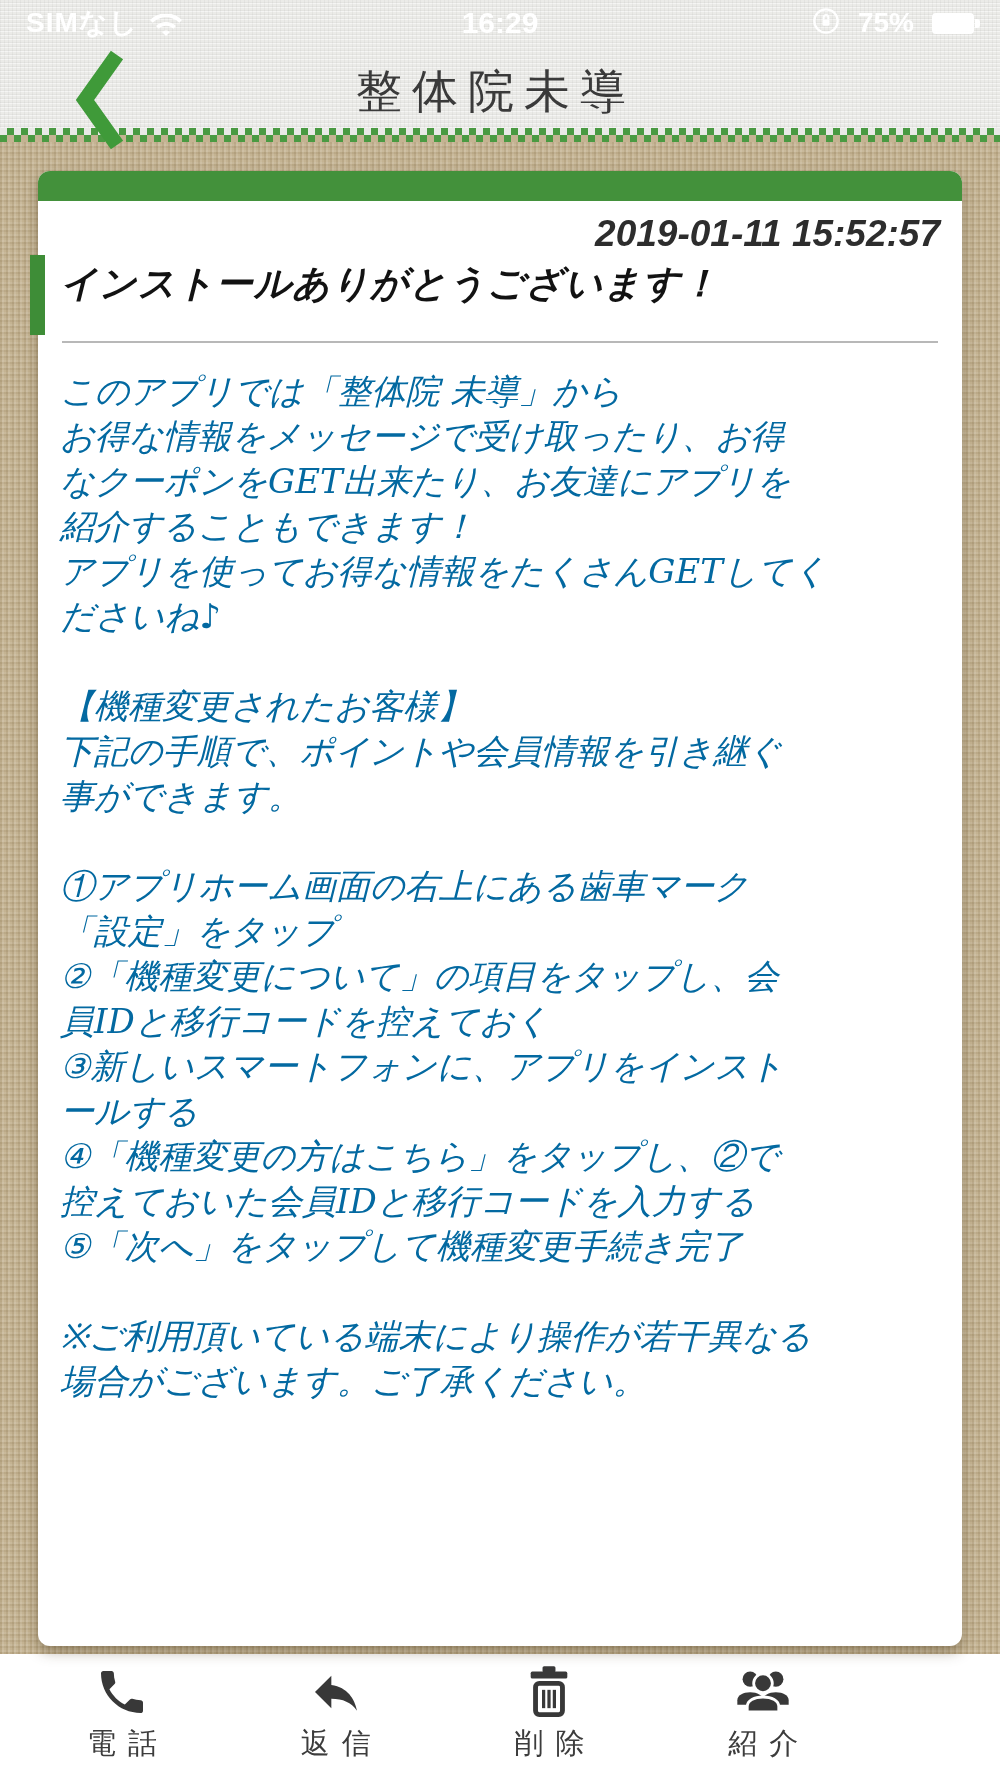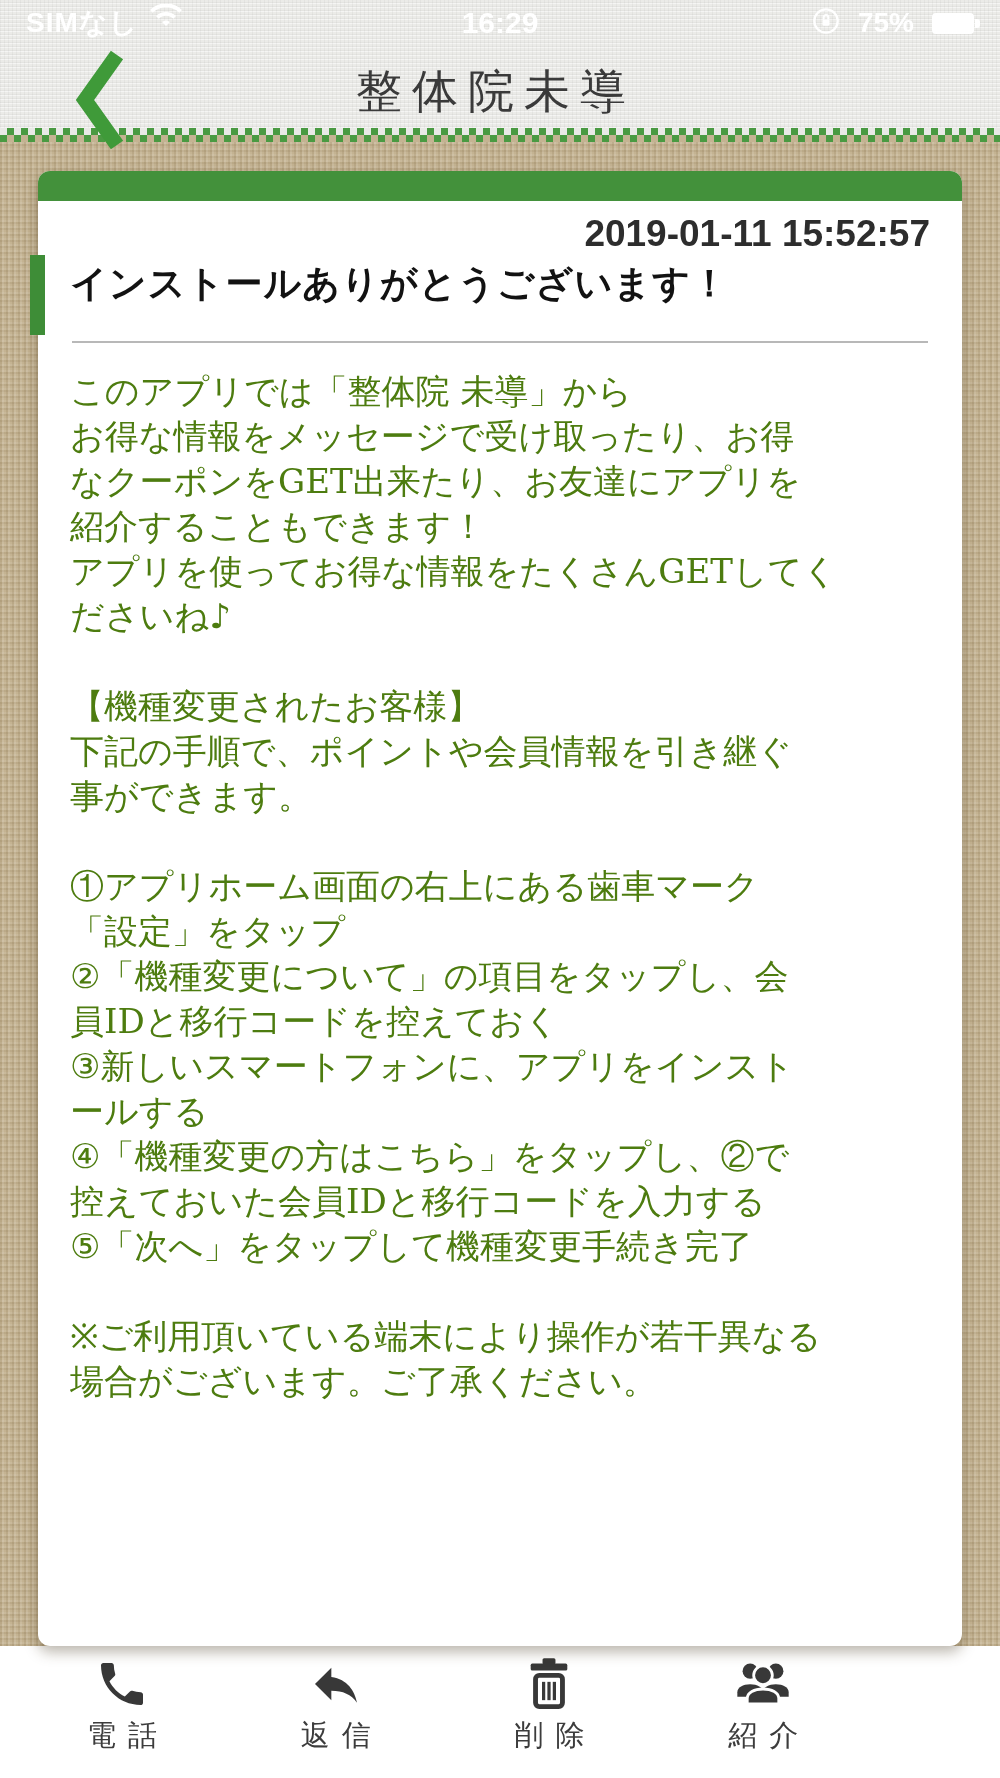--- a/index.html
+++ b/index.html
@@ -7,21 +7,21 @@
   .screen{width:1000px;height:1778px;display:flex;flex-direction:column;background:#c4b392;}
 
   
   .app-top{
     background-color:#ebebe8;
     background-image:
       repeating-linear-gradient(90deg, rgba(0,0,0,0.035) 0 1px, transparent 1px 4px),
       repeating-linear-gradient(0deg, rgba(255,255,255,0.5) 0 1px, rgba(0,0,0,0.03) 1px 2px, transparent 2px 4px);
   }
   .status-bar{height:46px;display:flex;align-items:center;position:relative;padding:0 26px;color:#fff;}
-  .sb-left{display:flex;align-items:flex-start;gap:12px;}
+  .sb-left{display:flex;align-items:flex-end;gap:12px;}
   .sb-carrier{font-size:28px;font-weight:700;letter-spacing:1px;}
   .sb-time{position:absolute;left:50%;top:50%;transform:translate(-50%,-50%);font-size:30px;font-weight:700;}
   .sb-right{margin-left:auto;display:flex;align-items:center;gap:18px;}
   .sb-batt-pct{font-size:28px;font-weight:600;}
   .battery{width:42px;height:21px;background:#fff;border-radius:4px;position:relative;}
   .battery::after{content:"";position:absolute;right:-6px;top:6px;width:5px;height:9px;background:#fff;border-radius:0 3px 3px 0;}
 
   .nav-bar{height:82px;position:relative;}
   .back-button{position:absolute;left:64px;top:2px;width:70px;height:104px;background:transparent;border:none;padding:0;cursor:pointer;z-index:5;}
   .nav-title{position:absolute;left:0;right:8px;top:50%;transform:translateY(-42%);text-align:center;
@@ -43,32 +43,32 @@
     background-image:
       repeating-linear-gradient(90deg, rgba(122,100,62,0.14) 0 2px, rgba(255,255,255,0.10) 2px 4px, transparent 4px 6px),
       repeating-linear-gradient(0deg, rgba(122,100,62,0.12) 0 2px, rgba(255,255,255,0.08) 2px 4px, transparent 4px 6px);
   }
   .card{
     position:relative;margin:29px 38px 0;height:1475px;background:#fff;border-radius:12px;
     box-shadow:0 6px 14px rgba(60,45,20,0.35);
   }
   .card-top-bar{height:30px;background:#43913b;border-radius:12px 12px 0 0;}
   .accent-tab{position:absolute;left:-8px;top:84px;width:15px;height:80px;background:#3e8d37;}
-  .card-pad{padding:6px 32px 0;}
+  .card-pad{padding:6px 22px 0;font-style:italic;}
   .msg-date{text-align:right;font-size:37px;font-weight:700;color:#2d2d2d;margin-top:6px;}
   .msg-title{font-size:37px;font-weight:700;color:#121212;margin-top:4px;letter-spacing:1px;}
   .divider{margin:32px 2px 0;border:none;border-top:2px solid #b8b8b8;}
   .msg-body{
     margin-top:26px;white-space:pre-line;
     font-family:"DejaVu Serif","Liberation Serif",serif;
-    font-size:34px;line-height:45px;color:#4d7c0f;
-  }
-
-  
-  .toolbar{height:106px;background:#fff;display:flex;align-items:flex-start;padding:10px 130px 16px 15px;}
+    font-size:34px;line-height:45px;color:#0369a1;
+  }
+
+  
+  .toolbar{height:106px;background:#fff;display:flex;align-items:flex-start;padding:10px 130px 8px 15px;}
   .tool{flex:1;display:flex;flex-direction:column;align-items:center;background:transparent;border:none;padding:0;cursor:pointer;}
   .tool svg{display:block;}
   .tool-label{margin-top:4px;font-size:29px;color:#3c3c3c;letter-spacing:12px;text-indent:12px;font-weight:500;}
 </style>
 </head>
 <body>
 
 <div class="screen">
 
   <div class="app-top">

